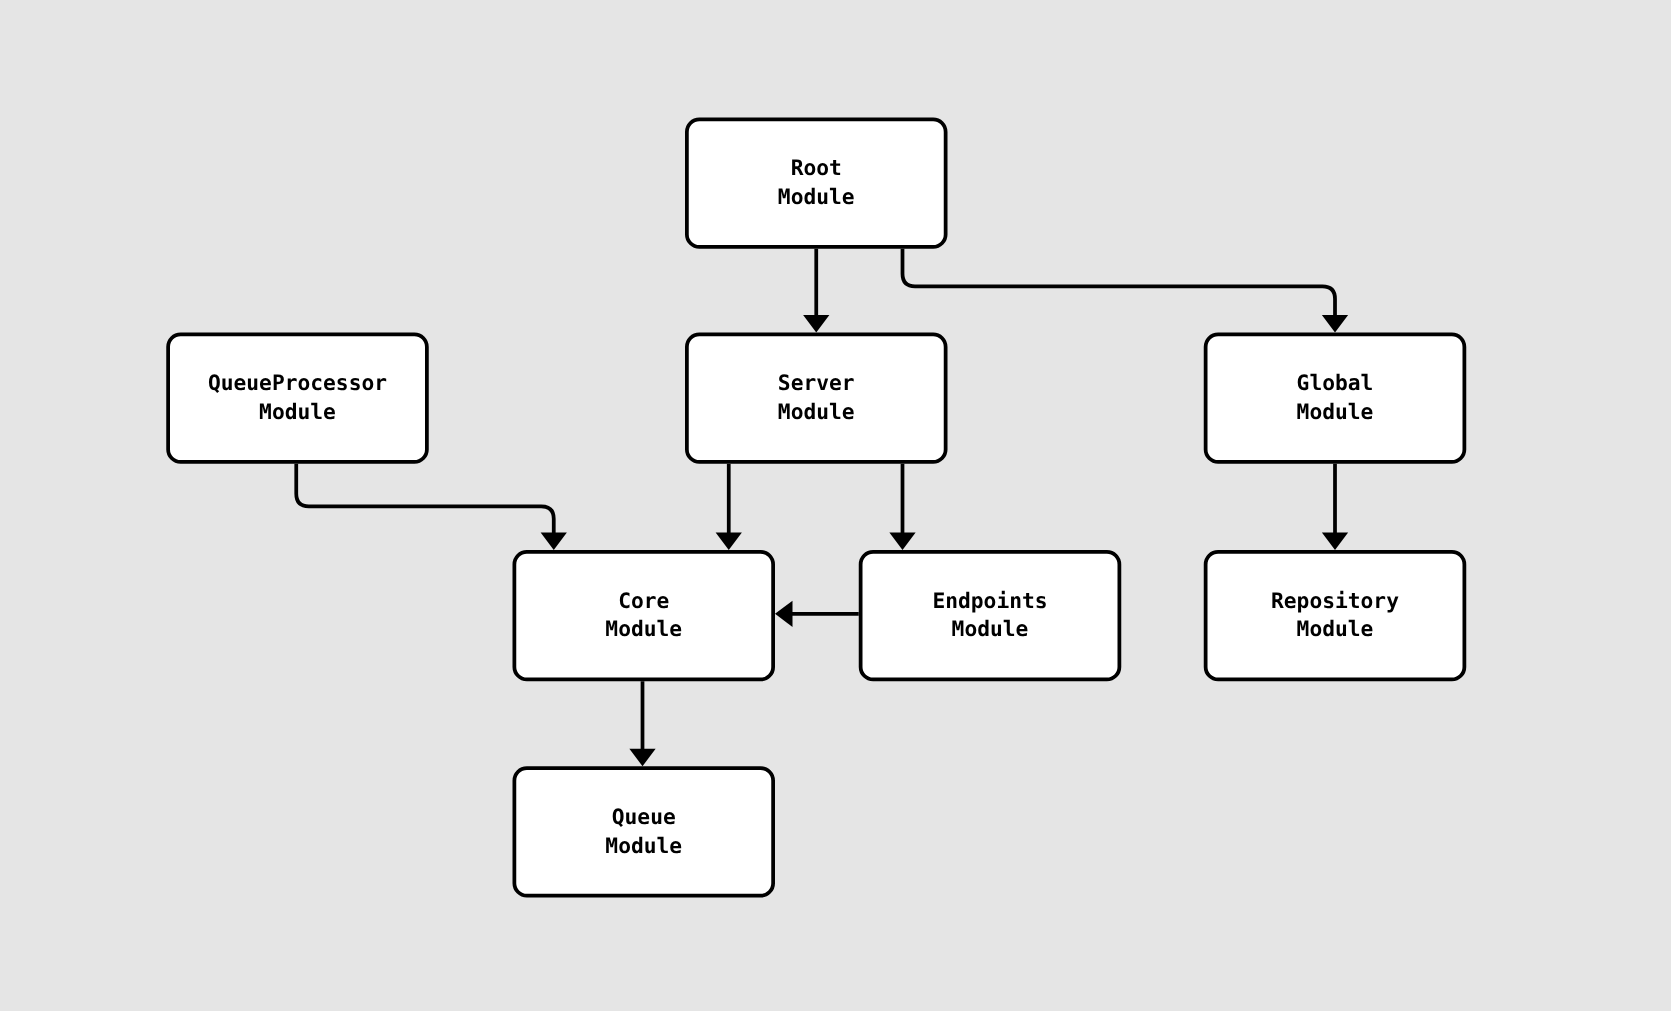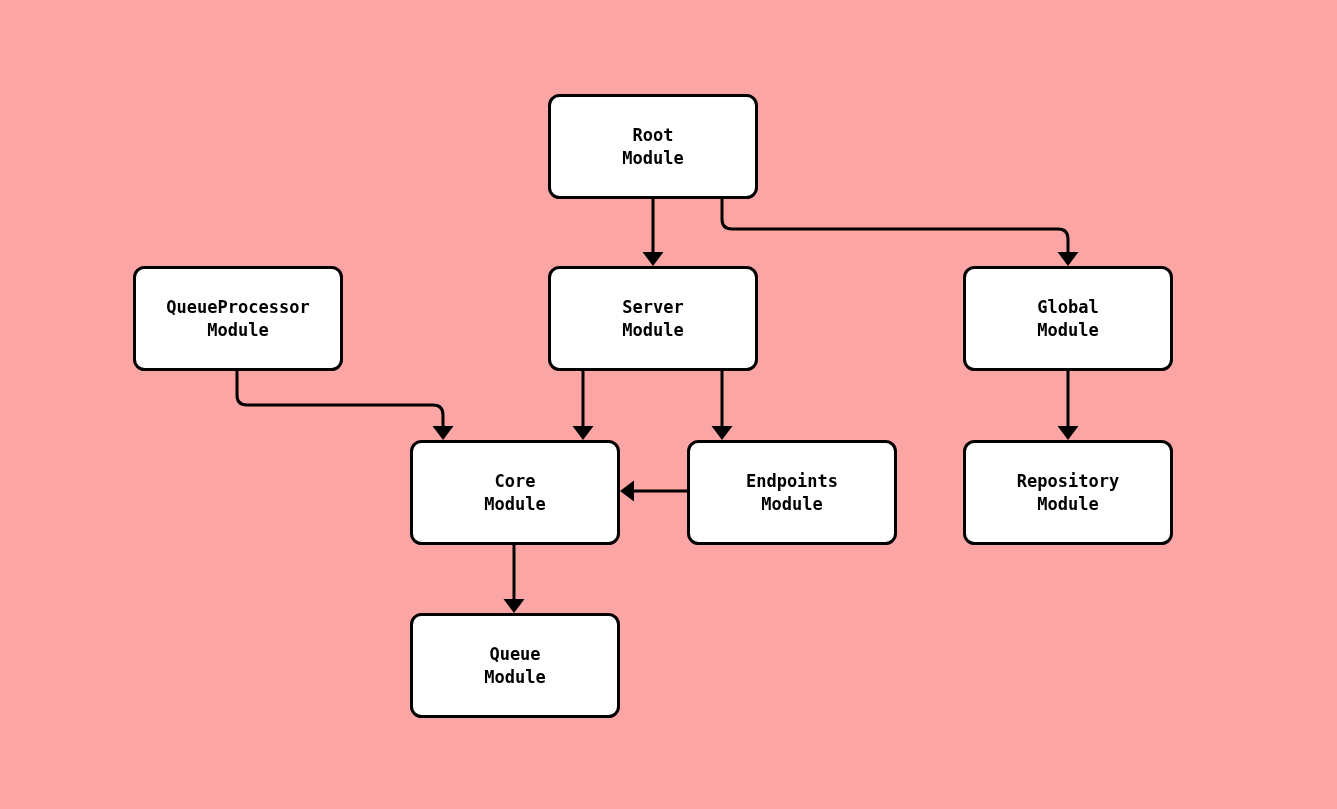--- a/index.html
+++ b/index.html
@@ -10,21 +10,21 @@
   body {
     width: 1337px;
     height: 809px;
     overflow: hidden;
     font-family: "DejaVu Sans Mono", "Liberation Mono", monospace;
   }
   #diagram-root {
     position: relative;
     width: 1337px;
     height: 809px;
-    background: #fca5a5;
+    background: #e5e5e5;
   }
   svg.diagram-canvas {
     position: absolute;
     top: 0;
     left: 0;
     width: 1337px;
     height: 809px;
     display: block;
   }
   .node-rect {

